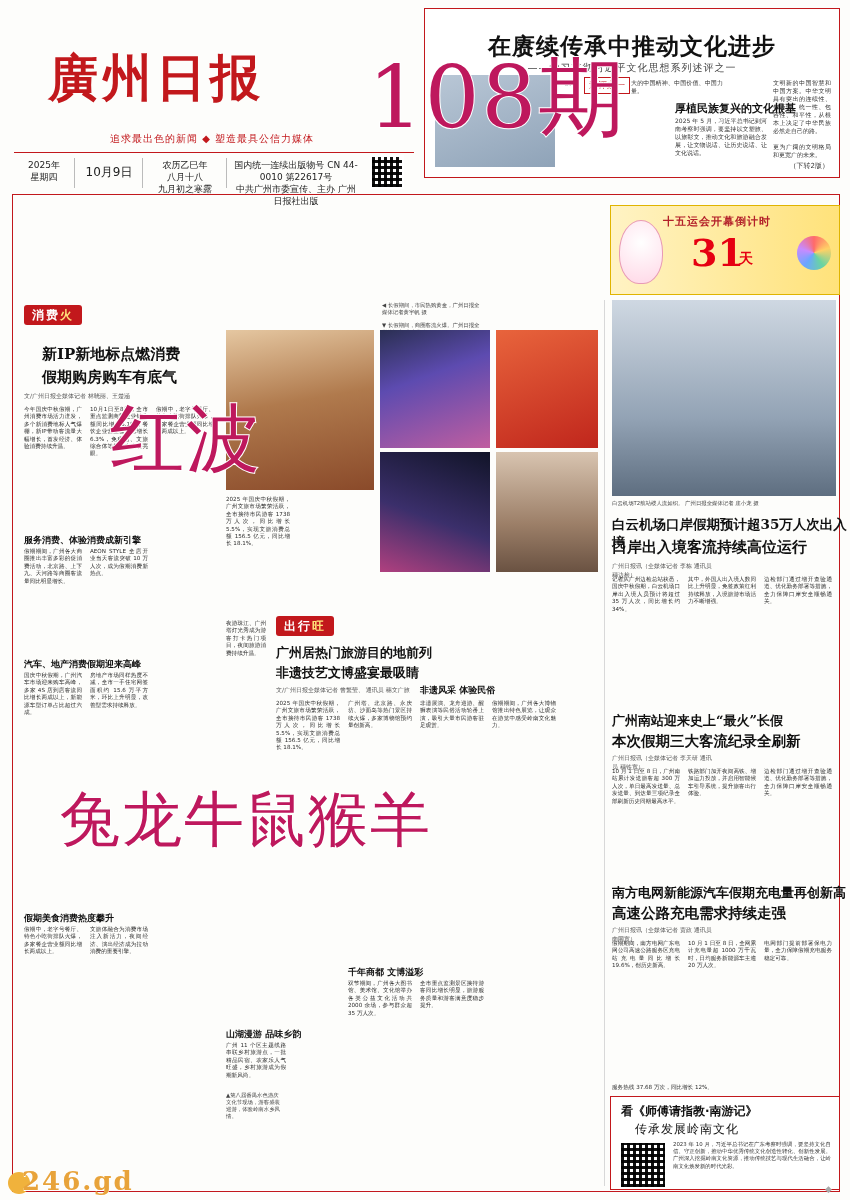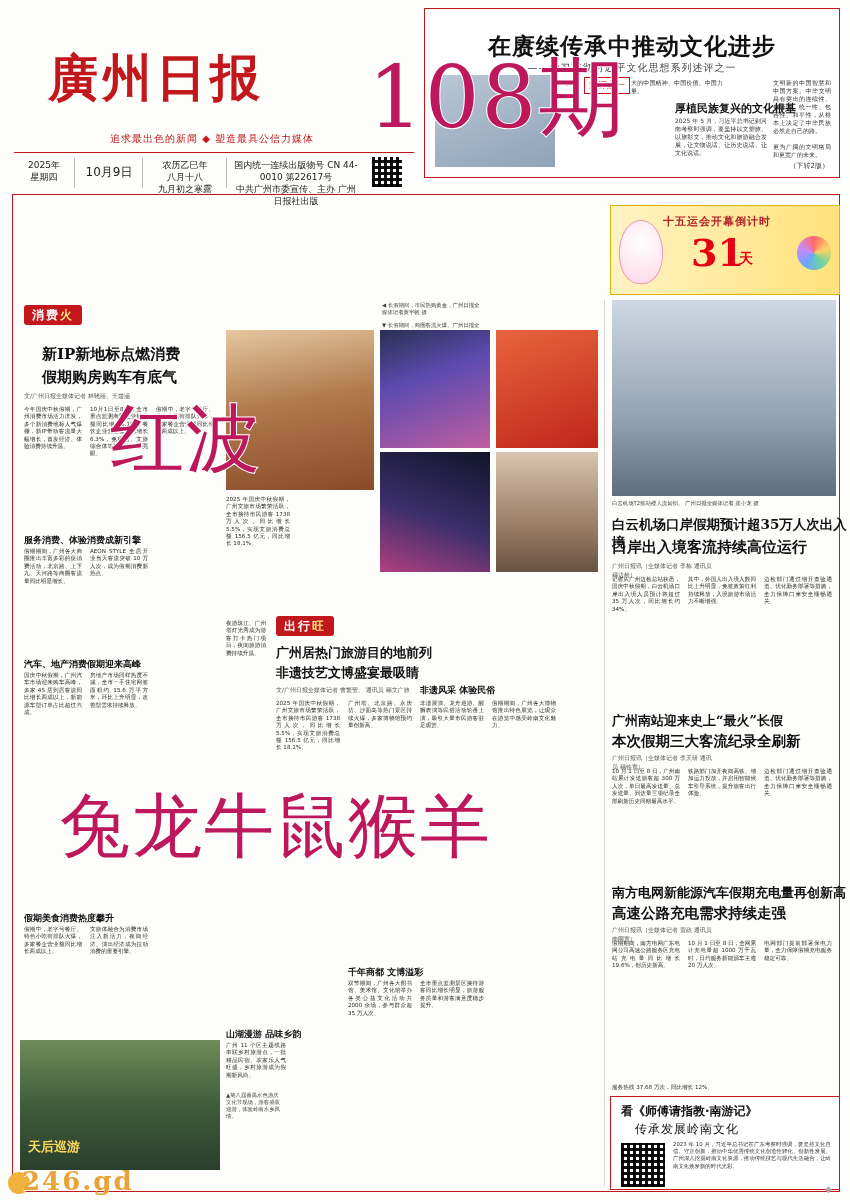--- a/index.html
+++ b/index.html
@@ -63,21 +63,21 @@
   
   .stamp{
     position:absolute;color:#be185d;font-weight:normal;
     font-family:"DejaVu Serif","Liberation Serif",serif;
     -webkit-text-stroke:2px #ffffff;paint-order:stroke fill;
     letter-spacing:2px;white-space:nowrap;
   }
   .stamp-108{left:368px;top:40px;font-size:86px;}
   .stamp-hong{left:110px;top:390px;font-size:74px;}
   .stamp-lv{left:385px;top:560px;font-size:74px;}
-  .stamp-zodiac{left:60px;top:780px;font-size:70px;}
+  .stamp-zodiac{left:60px;top:780px;font-size:60px;}
 
   
   .lead{position:absolute;left:14px;top:200px;width:588px;height:92px;}
   .lead-kicker{
     position:absolute;left:0;top:4px;width:588px;text-align:center;
     font-size:13.5px;color:#111;font-weight:bold;letter-spacing:.5px;
   }
   .lead-title{
     position:absolute;left:0;top:28px;width:588px;text-align:center;
     font-family:"DejaVu Serif","Liberation Serif",serif;
@@ -254,23 +254,20 @@
 
   <div class="hd" style="left:24px;top:658px;font-size:9px;">汽车、地产消费假期迎来高峰</div>
   <div class="col" style="left:24px;top:672px;width:58px;height:230px;">国庆中秋假期，广州汽车市场迎来购车高峰，多家 4S 店到店客流同比增长两成以上，新能源车型订单占比超过六成。</div>
   <div class="col" style="left:90px;top:672px;width:58px;height:230px;">房地产市场同样热度不减，全市一手住宅网签面积约 15.6 万平方米，环比上升明显，改善型需求持续释放。</div>
   <div class="col" style="left:156px;top:406px;width:58px;height:496px;">假期中，老字号餐厅、特色小吃街排队火爆，多家餐企营业额同比增长两成以上。</div>
 
   <div class="hd" style="left:24px;top:912px;font-size:9px;">假期美食消费热度攀升</div>
   <div class="col" style="left:24px;top:926px;width:58px;height:108px;">假期中，老字号餐厅、特色小吃街排队火爆，多家餐企营业额同比增长两成以上。</div>
   <div class="col" style="left:90px;top:926px;width:58px;height:108px;">文旅体融合为消费市场注入新活力，夜间经济、演出经济成为拉动消费的重要引擎。</div>
 
-  <div class="photo p-boat" style="left:20px;top:1040px;width:200px;height:130px;">
-    <div style="position:absolute;left:8px;bottom:14px;color:#ffd85e;font-size:13px;font-weight:bold;">天后巡游</div>
-  </div>
   <div class="cap" style="left:226px;top:1092px;width:56px;">▲第八届番禺水色游庆文化节现场，游客盛装巡游，体验岭南水乡风情。</div>
 
   <div class="cap" style="left:382px;top:302px;width:100px;">◀ 长假期间，市民热购黄金，广州日报全媒体记者黄宇帆 摄</div>
   <div class="cap" style="left:382px;top:322px;width:100px;">▼ 长假期间，商圈客流火爆。广州日报全媒体记者 庄小龙 摄</div>
 
   <div class="photo p-market" style="left:226px;top:330px;width:148px;height:160px;"></div>
   <div class="photo p-mall" style="left:380px;top:330px;width:110px;height:118px;"></div>
   <div class="photo p-night" style="left:380px;top:452px;width:110px;height:120px;"></div>
   <div class="photo p-red" style="left:496px;top:330px;width:102px;height:118px;"></div>
   <div class="photo p-crowd" style="left:496px;top:452px;width:102px;height:120px;"></div>

